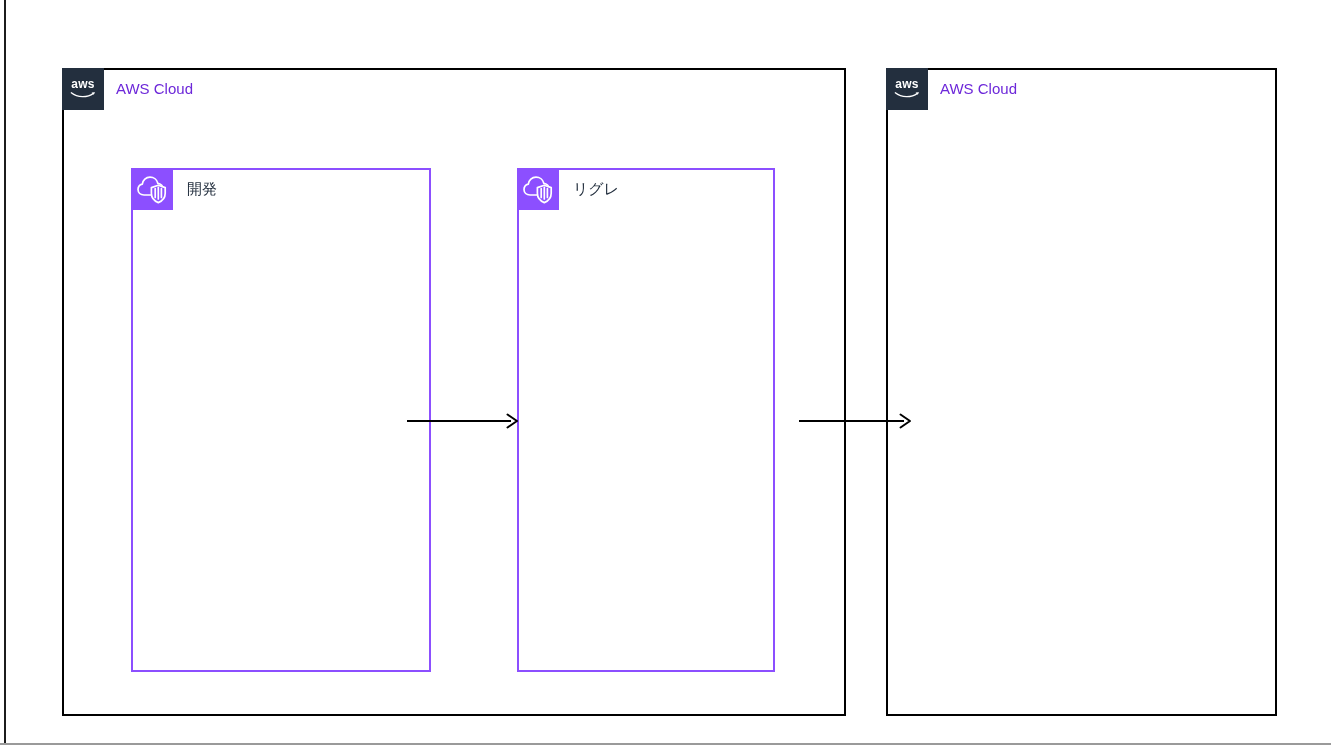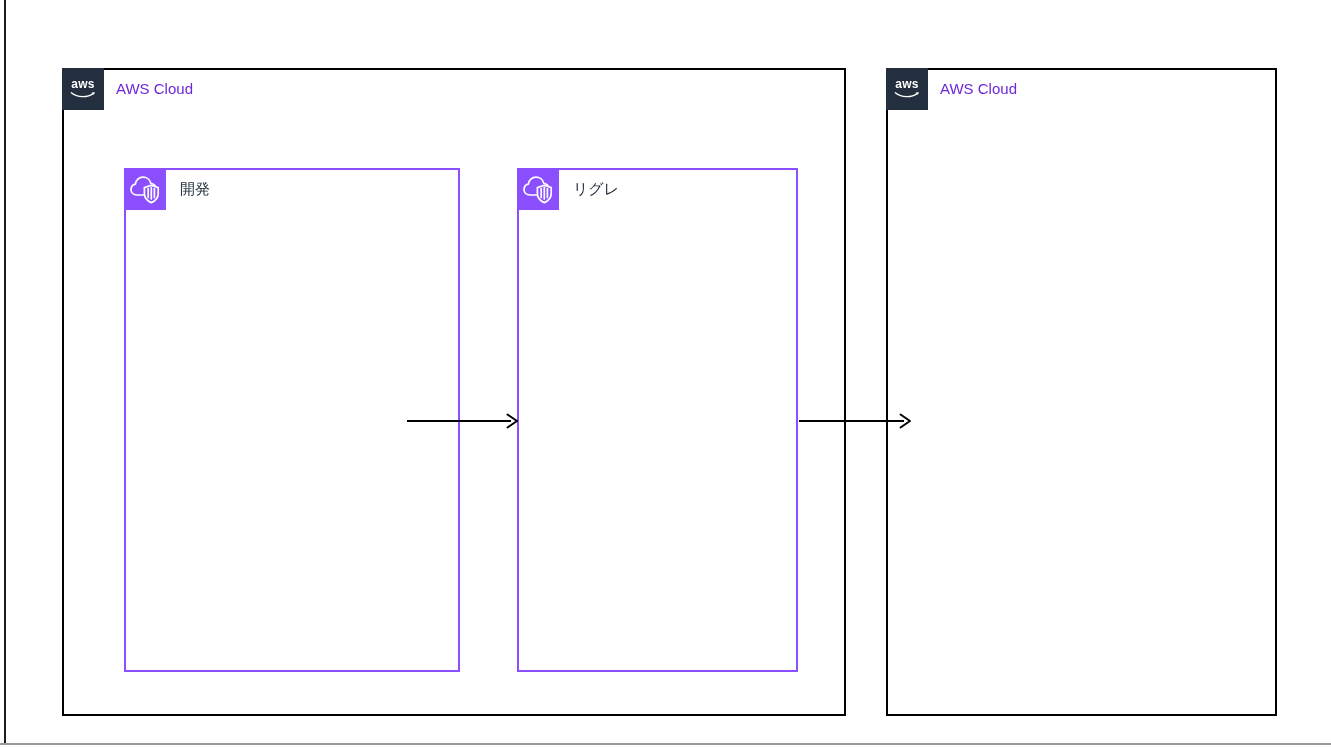--- a/index.html
+++ b/index.html
@@ -50,22 +50,22 @@
     font-size: 15px; color: #6d28d9; white-space: nowrap;
   }
 
   
   .vpc {
     position: absolute;
     border: 2px solid #8C4FFF;
     box-sizing: border-box;
     background: transparent;
   }
-  #vpc1 { left: 60px;  top: 98px; width: 336px; height: 504px; }
-  #vpc2 { left: 453px; top: 98px; width: 281px; height: 504px; }
+  #vpc1 { left: 67px;  top: 98px; width: 300px; height: 504px; }
+  #vpc2 { left: 453px; top: 98px; width: 258px; height: 504px; }
   #vpc3 { left: 22px;  top: 98px; width: 282px; height: 504px; }
 
   .vpc-icon {
     position: absolute; left: -2px; top: -2px;
     width: 42px; height: 42px;
     background: #8C4FFF;
   }
   .vpc-title {
     position: absolute; left: 54px; top: -2px;
     height: 42px; line-height: 42px;

